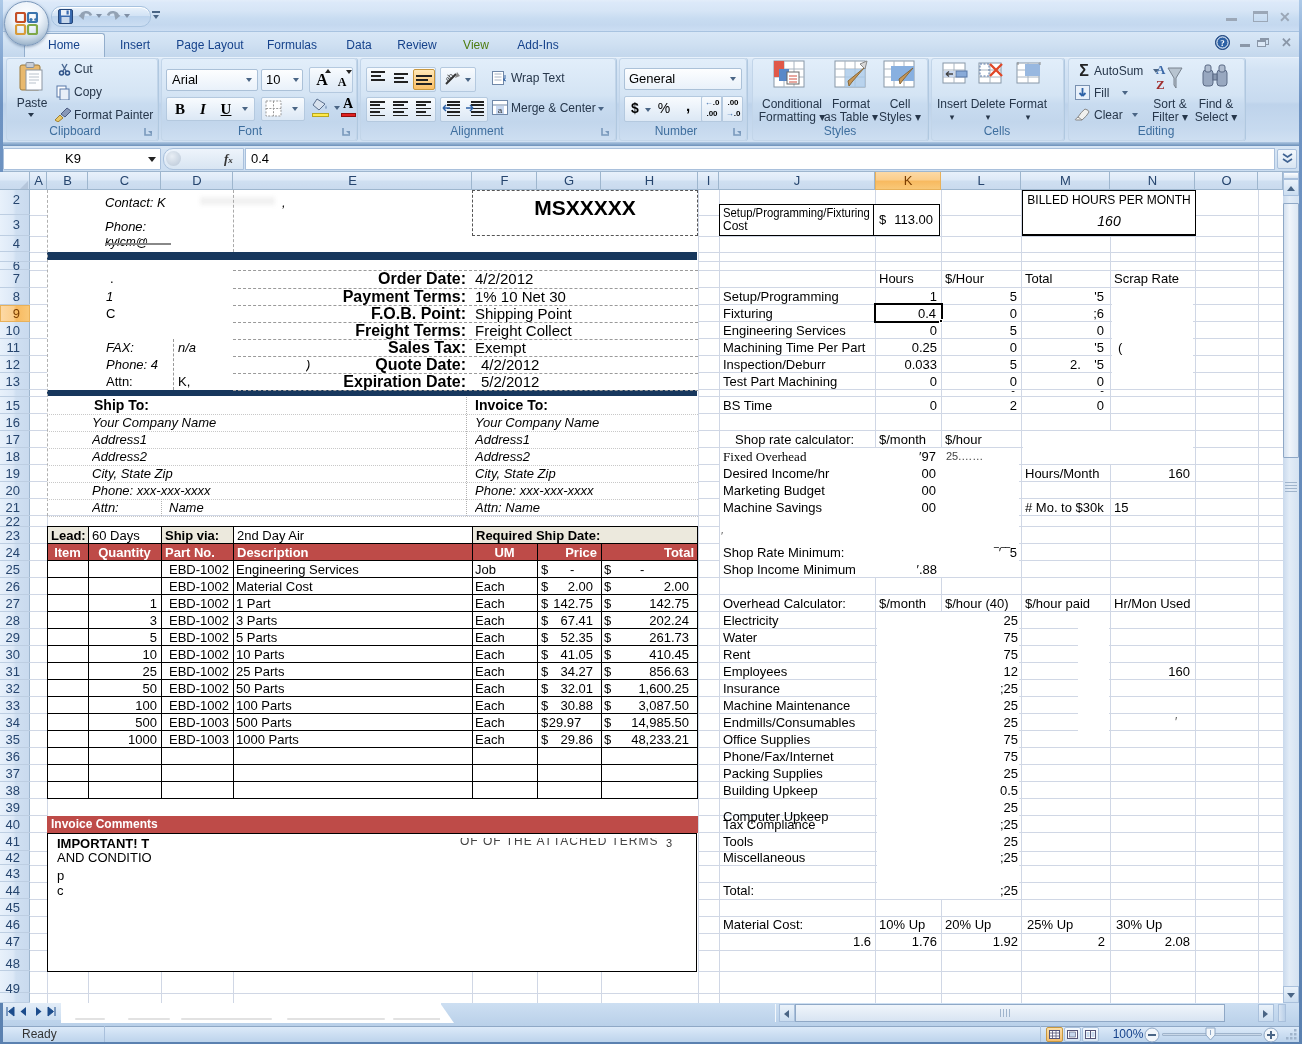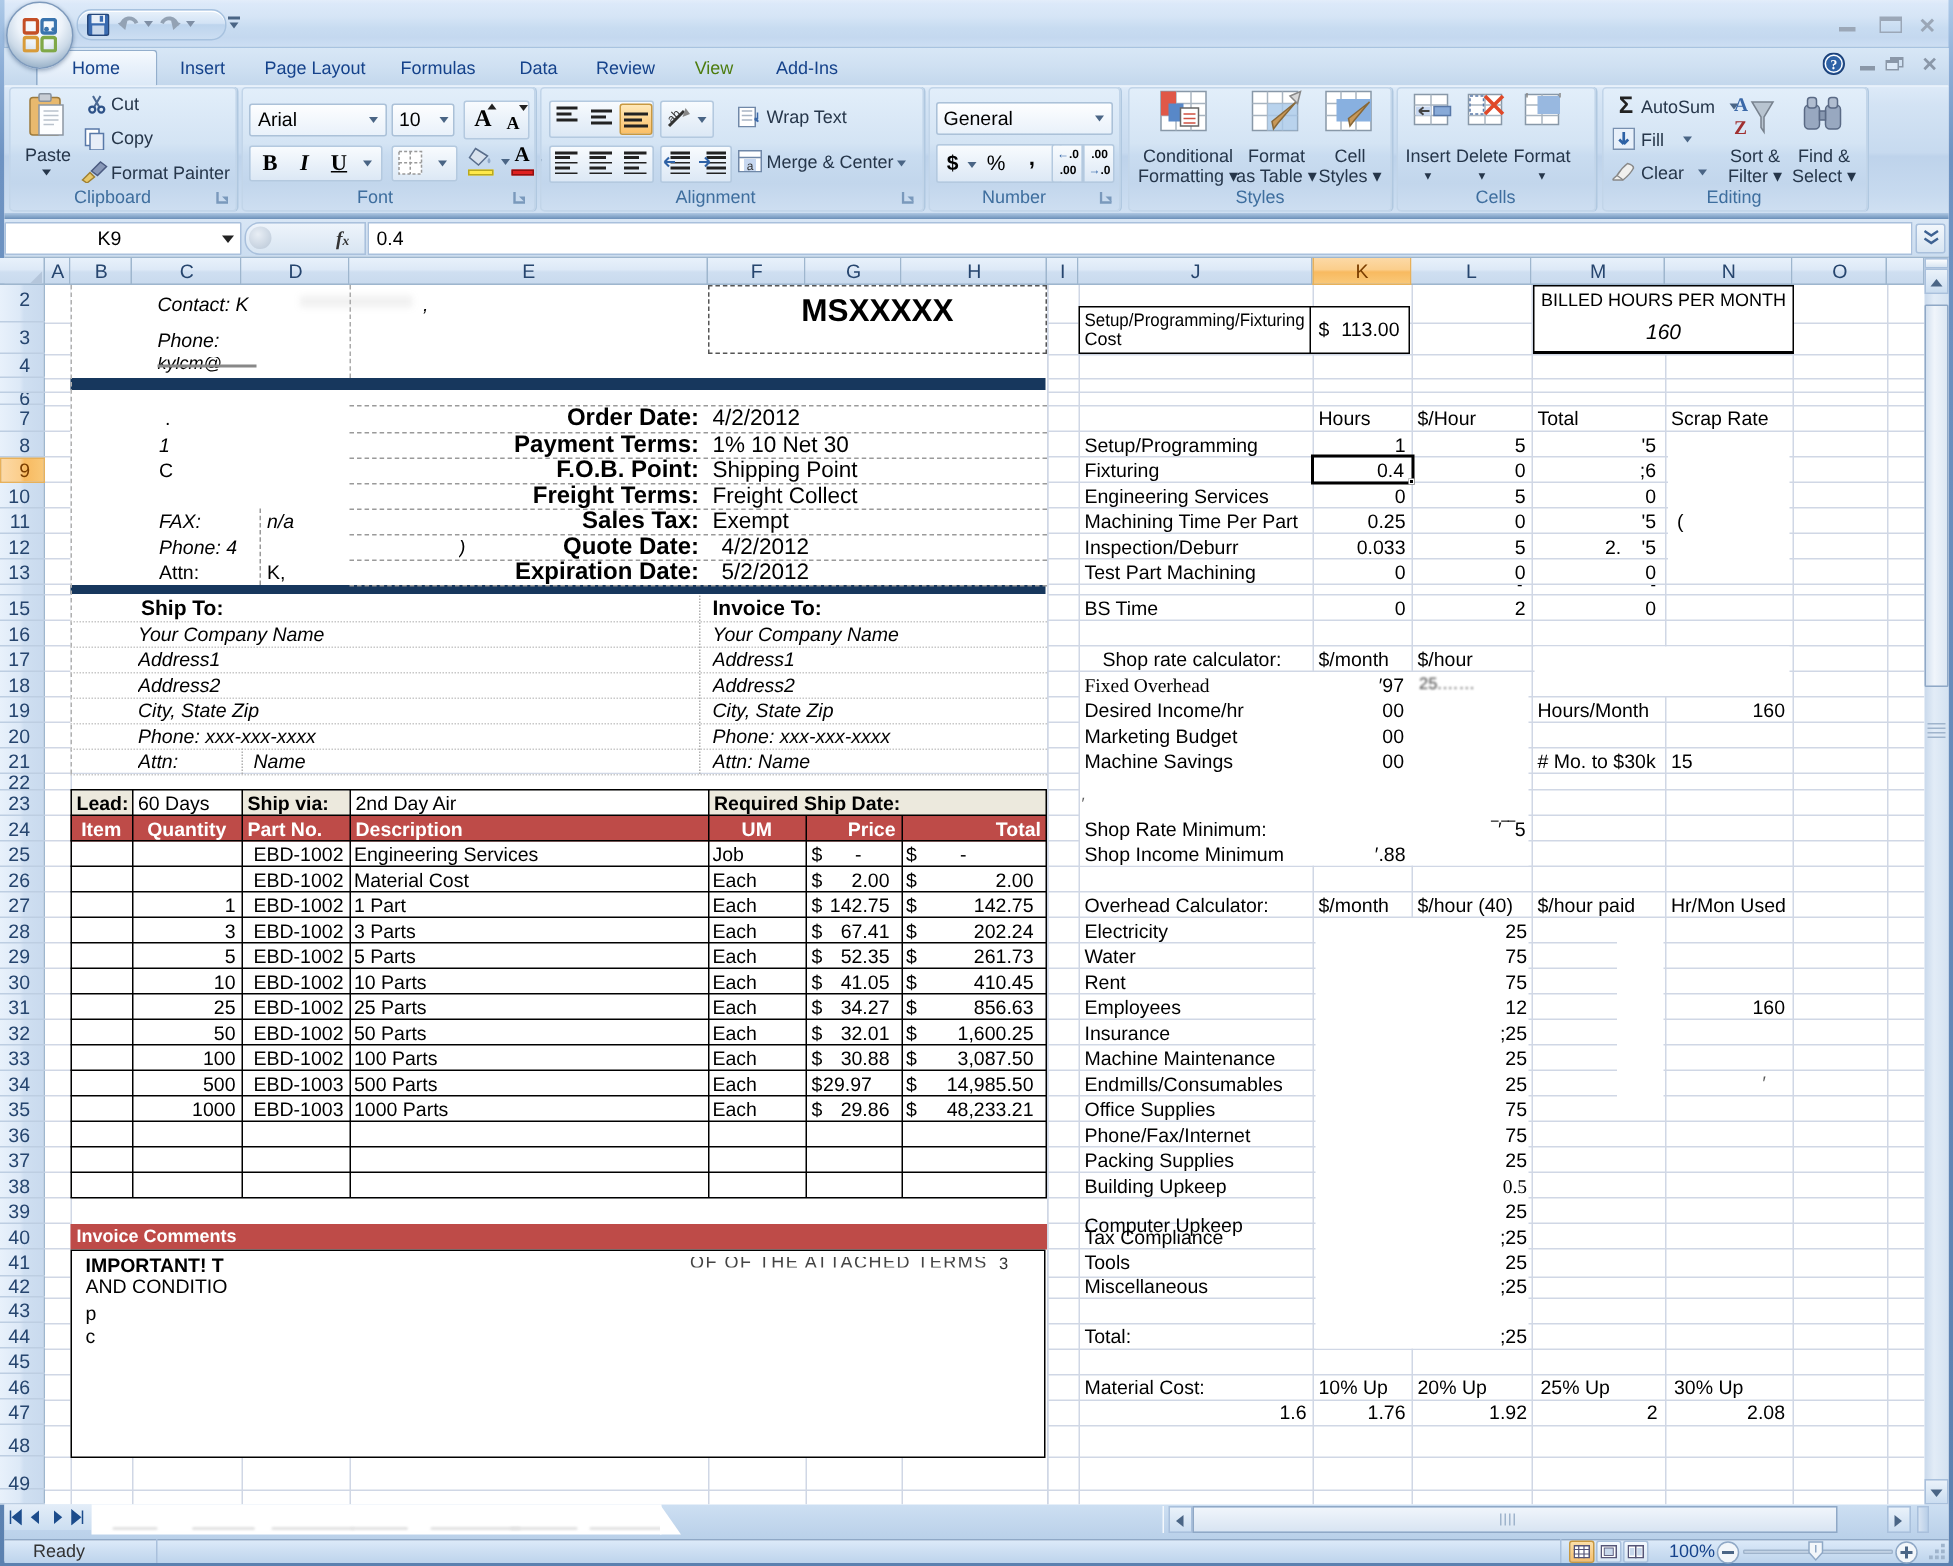--- a/index.html
+++ b/index.html
@@ -916,21 +916,21 @@
 <div style="position:absolute;left:941px;top:611.5px;width:80px;height:17.0px;font-size:13px;line-height:17.0px;white-space:nowrap;overflow:hidden;text-align:right;padding-right:3px;box-sizing:border-box;">25</div>
 <div style="position:absolute;left:941px;top:628.5px;width:80px;height:17.0px;font-size:13px;line-height:17.0px;white-space:nowrap;overflow:hidden;text-align:right;padding-right:3px;box-sizing:border-box;">75</div>
 <div style="position:absolute;left:941px;top:645.5px;width:80px;height:17.0px;font-size:13px;line-height:17.0px;white-space:nowrap;overflow:hidden;text-align:right;padding-right:3px;box-sizing:border-box;">75</div>
 <div style="position:absolute;left:941px;top:662.5px;width:80px;height:17.0px;font-size:13px;line-height:17.0px;white-space:nowrap;overflow:hidden;text-align:right;padding-right:3px;box-sizing:border-box;">12</div>
 <div style="position:absolute;left:941px;top:679.5px;width:80px;height:17.0px;font-size:13px;line-height:17.0px;white-space:nowrap;overflow:hidden;text-align:right;padding-right:3px;box-sizing:border-box;">;25</div>
 <div style="position:absolute;left:941px;top:696.5px;width:80px;height:17.0px;font-size:13px;line-height:17.0px;white-space:nowrap;overflow:hidden;text-align:right;padding-right:3px;box-sizing:border-box;">25</div>
 <div style="position:absolute;left:941px;top:713.5px;width:80px;height:17.0px;font-size:13px;line-height:17.0px;white-space:nowrap;overflow:hidden;text-align:right;padding-right:3px;box-sizing:border-box;">25</div>
 <div style="position:absolute;left:941px;top:730.5px;width:80px;height:17.0px;font-size:13px;line-height:17.0px;white-space:nowrap;overflow:hidden;text-align:right;padding-right:3px;box-sizing:border-box;">75</div>
 <div style="position:absolute;left:941px;top:747.5px;width:80px;height:17.0px;font-size:13px;line-height:17.0px;white-space:nowrap;overflow:hidden;text-align:right;padding-right:3px;box-sizing:border-box;">75</div>
 <div style="position:absolute;left:941px;top:764.5px;width:80px;height:17.0px;font-size:13px;line-height:17.0px;white-space:nowrap;overflow:hidden;text-align:right;padding-right:3px;box-sizing:border-box;">25</div>
-<div style="position:absolute;left:941px;top:781.5px;width:80px;height:17.0px;font-size:13px;line-height:17.0px;white-space:nowrap;overflow:hidden;text-align:right;padding-right:3px;box-sizing:border-box;font-family:Liberation Serif, serif;">0.5</div>
+<div style="position:absolute;left:941px;top:781.5px;width:80px;height:17.0px;font-size:13px;line-height:17.0px;white-space:nowrap;overflow:hidden;text-align:right;padding-right:3px;box-sizing:border-box;">0.5</div>
 <div style="position:absolute;left:941px;top:798.5px;width:80px;height:17.0px;font-size:13px;line-height:17.0px;white-space:nowrap;overflow:hidden;text-align:right;padding-right:3px;box-sizing:border-box;">25</div>
 <div style="position:absolute;left:941px;top:815.5px;width:80px;height:17.0px;font-size:13px;line-height:17.0px;white-space:nowrap;overflow:hidden;text-align:right;padding-right:3px;box-sizing:border-box;">;25</div>
 <div style="position:absolute;left:941px;top:832.5px;width:80px;height:18.5px;font-size:13px;line-height:18.5px;white-space:nowrap;overflow:hidden;text-align:right;padding-right:3px;box-sizing:border-box;">25</div>
 <div style="position:absolute;left:941px;top:851px;width:80px;height:14px;font-size:13px;line-height:14px;white-space:nowrap;overflow:hidden;text-align:right;padding-right:3px;box-sizing:border-box;">;25</div>
 <div style="position:absolute;left:941px;top:882px;width:80px;height:17px;font-size:13px;line-height:17px;white-space:nowrap;overflow:hidden;text-align:right;padding-right:3px;box-sizing:border-box;">;25</div>
 <div style="position:absolute;left:1110px;top:662.5px;width:85px;height:17.0px;font-size:13px;line-height:17.0px;white-space:nowrap;overflow:hidden;text-align:right;padding-right:5px;box-sizing:border-box;">160</div>
 <div style="position:absolute;left:1175px;top:713.5px;width:20px;height:17px;font-size:12px;line-height:17px;white-space:nowrap;overflow:hidden;text-align:left;padding-left:0px;box-sizing:border-box;color:#555;">′</div>
 <div style="position:absolute;left:875px;top:916px;width:66px;height:17px;font-size:13px;line-height:17px;white-space:nowrap;overflow:hidden;text-align:left;padding-left:4px;box-sizing:border-box;">10% Up</div>
 <div style="position:absolute;left:941px;top:916px;width:80px;height:17px;font-size:13px;line-height:17px;white-space:nowrap;overflow:hidden;text-align:left;padding-left:4px;box-sizing:border-box;">20% Up</div>
 <div style="position:absolute;left:1021px;top:916px;width:89px;height:17px;font-size:13px;line-height:17px;white-space:nowrap;overflow:hidden;text-align:left;padding-left:6px;box-sizing:border-box;">25% Up</div>

